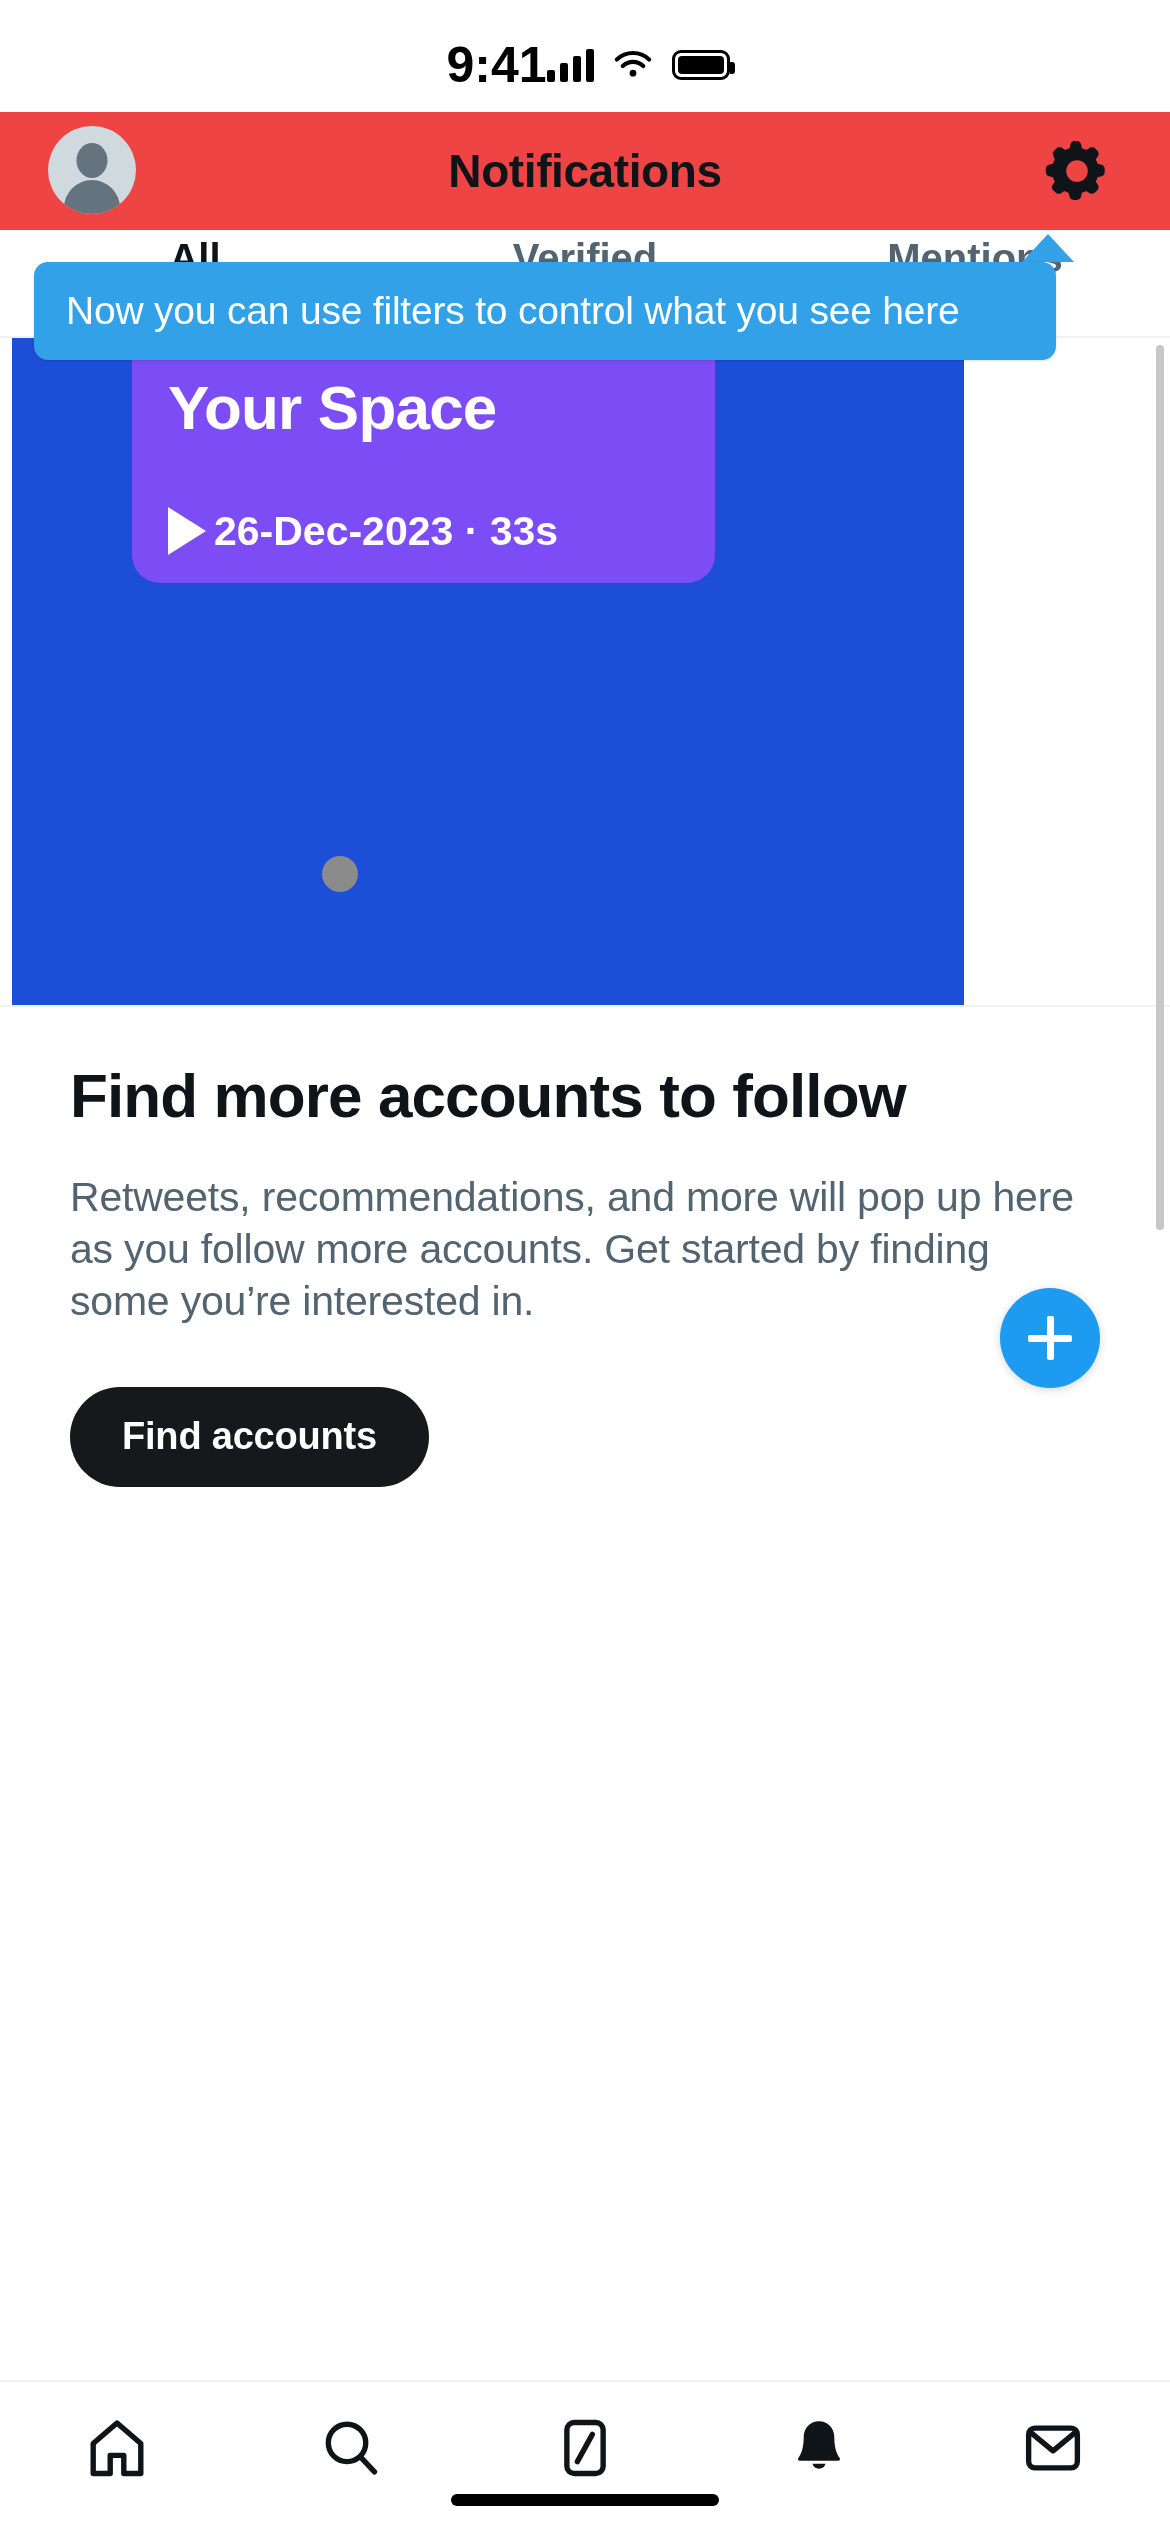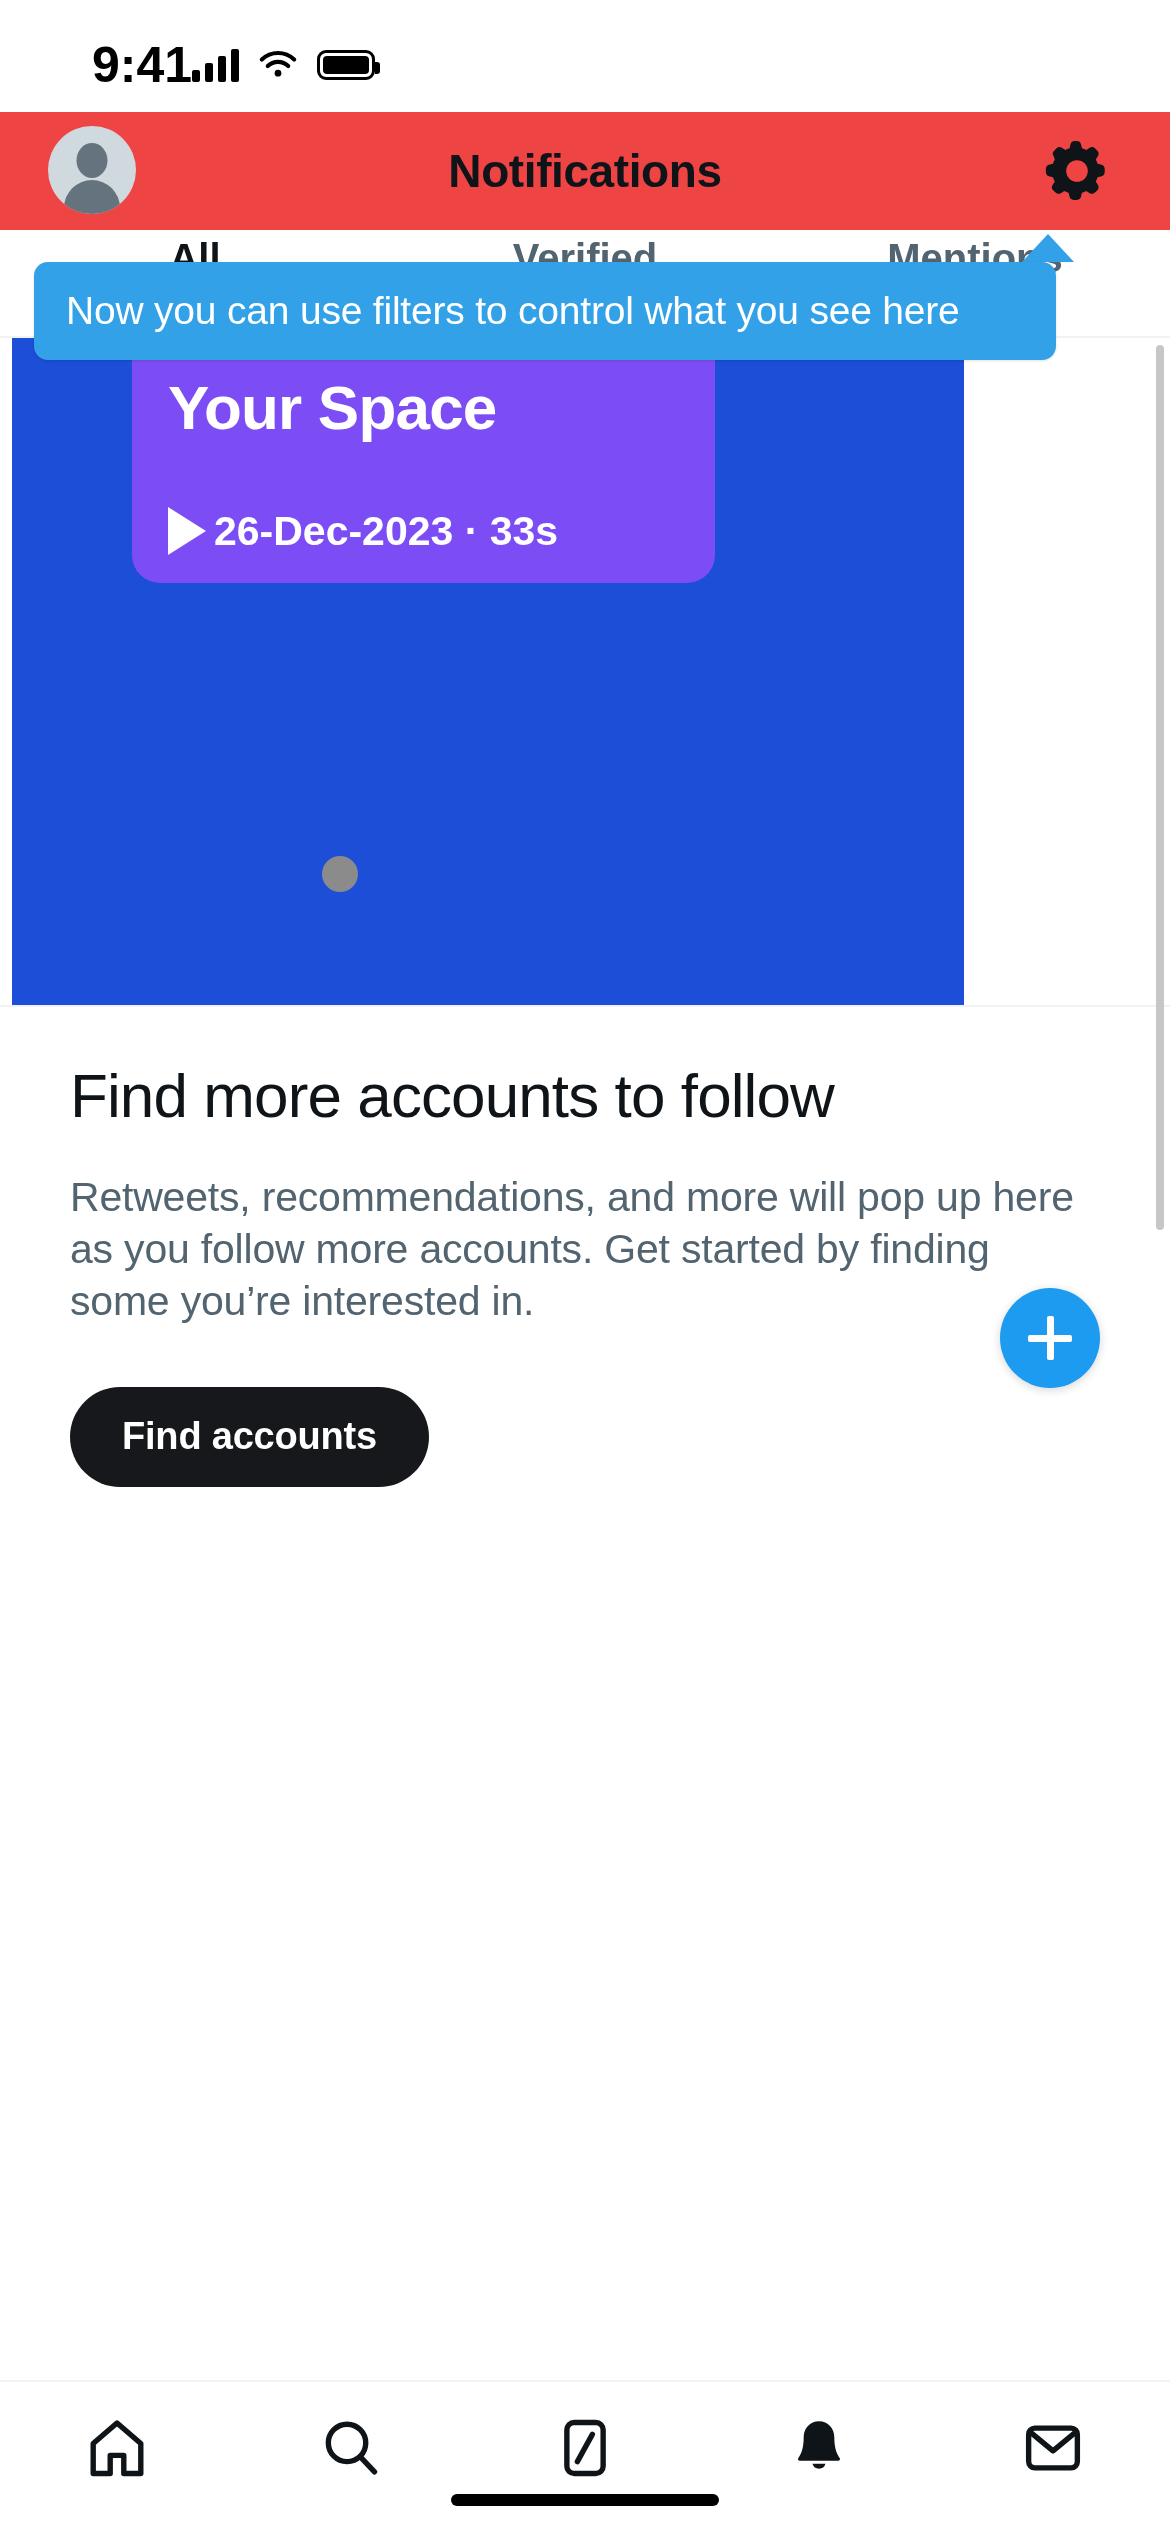--- a/index.html
+++ b/index.html
@@ -7,21 +7,21 @@
     width:1170px; height:2532px;
     background:#ffffff;
     font-family:"Liberation Sans", sans-serif;
     overflow:hidden;
   }
   .phone { position:relative; width:1170px; height:2532px; background:#fff; }
 
   
   .statusbar {
     position:absolute; top:0; left:0; width:1170px; height:112px;
-    display:flex; align-items:center; justify-content:flex-start;
+    display:flex; align-items:center; justify-content:center;
     padding:0 86px 0 92px;
   }
   .status-time {
     font-size:50px; font-weight:bold; color:#000;
     letter-spacing:0px; margin-top:18px;
   }
   .status-right { display:flex; align-items:center; gap:18px; margin-top:18px; }
   .bars { display:flex; align-items:flex-end; gap:5px; height:34px; }
   .bars i { display:block; width:8px; background:#000; border-radius:2px; }
   .bars i:nth-child(1){ height:12px; }
@@ -139,21 +139,21 @@
 
   .section-divider {
     position:absolute; top:1005px; left:0; width:1170px; height:2px; background:#eff3f4;
   }
 
   
   .empty {
     position:absolute; top:1060px; left:0; width:1170px; padding:0 70px;
   }
   .empty-title {
-    font-size:62px; font-weight:normal; color:#0f1419;
+    font-size:62px; font-weight:bold; color:#0f1419;
     line-height:1.17; letter-spacing:-0.9px; max-width:880px;
   }
   .empty-body {
     margin-top:38px; font-size:41px; color:#536471; line-height:1.27;
     max-width:1020px; letter-spacing:-0.2px;
   }
   .find-btn {
     margin-top:60px; display:inline-flex; align-items:center; justify-content:center;
     background:#16181c; color:#fff; font-size:38px; font-weight:bold;
     height:100px; padding:0 52px; border-radius:50px; border:none;

